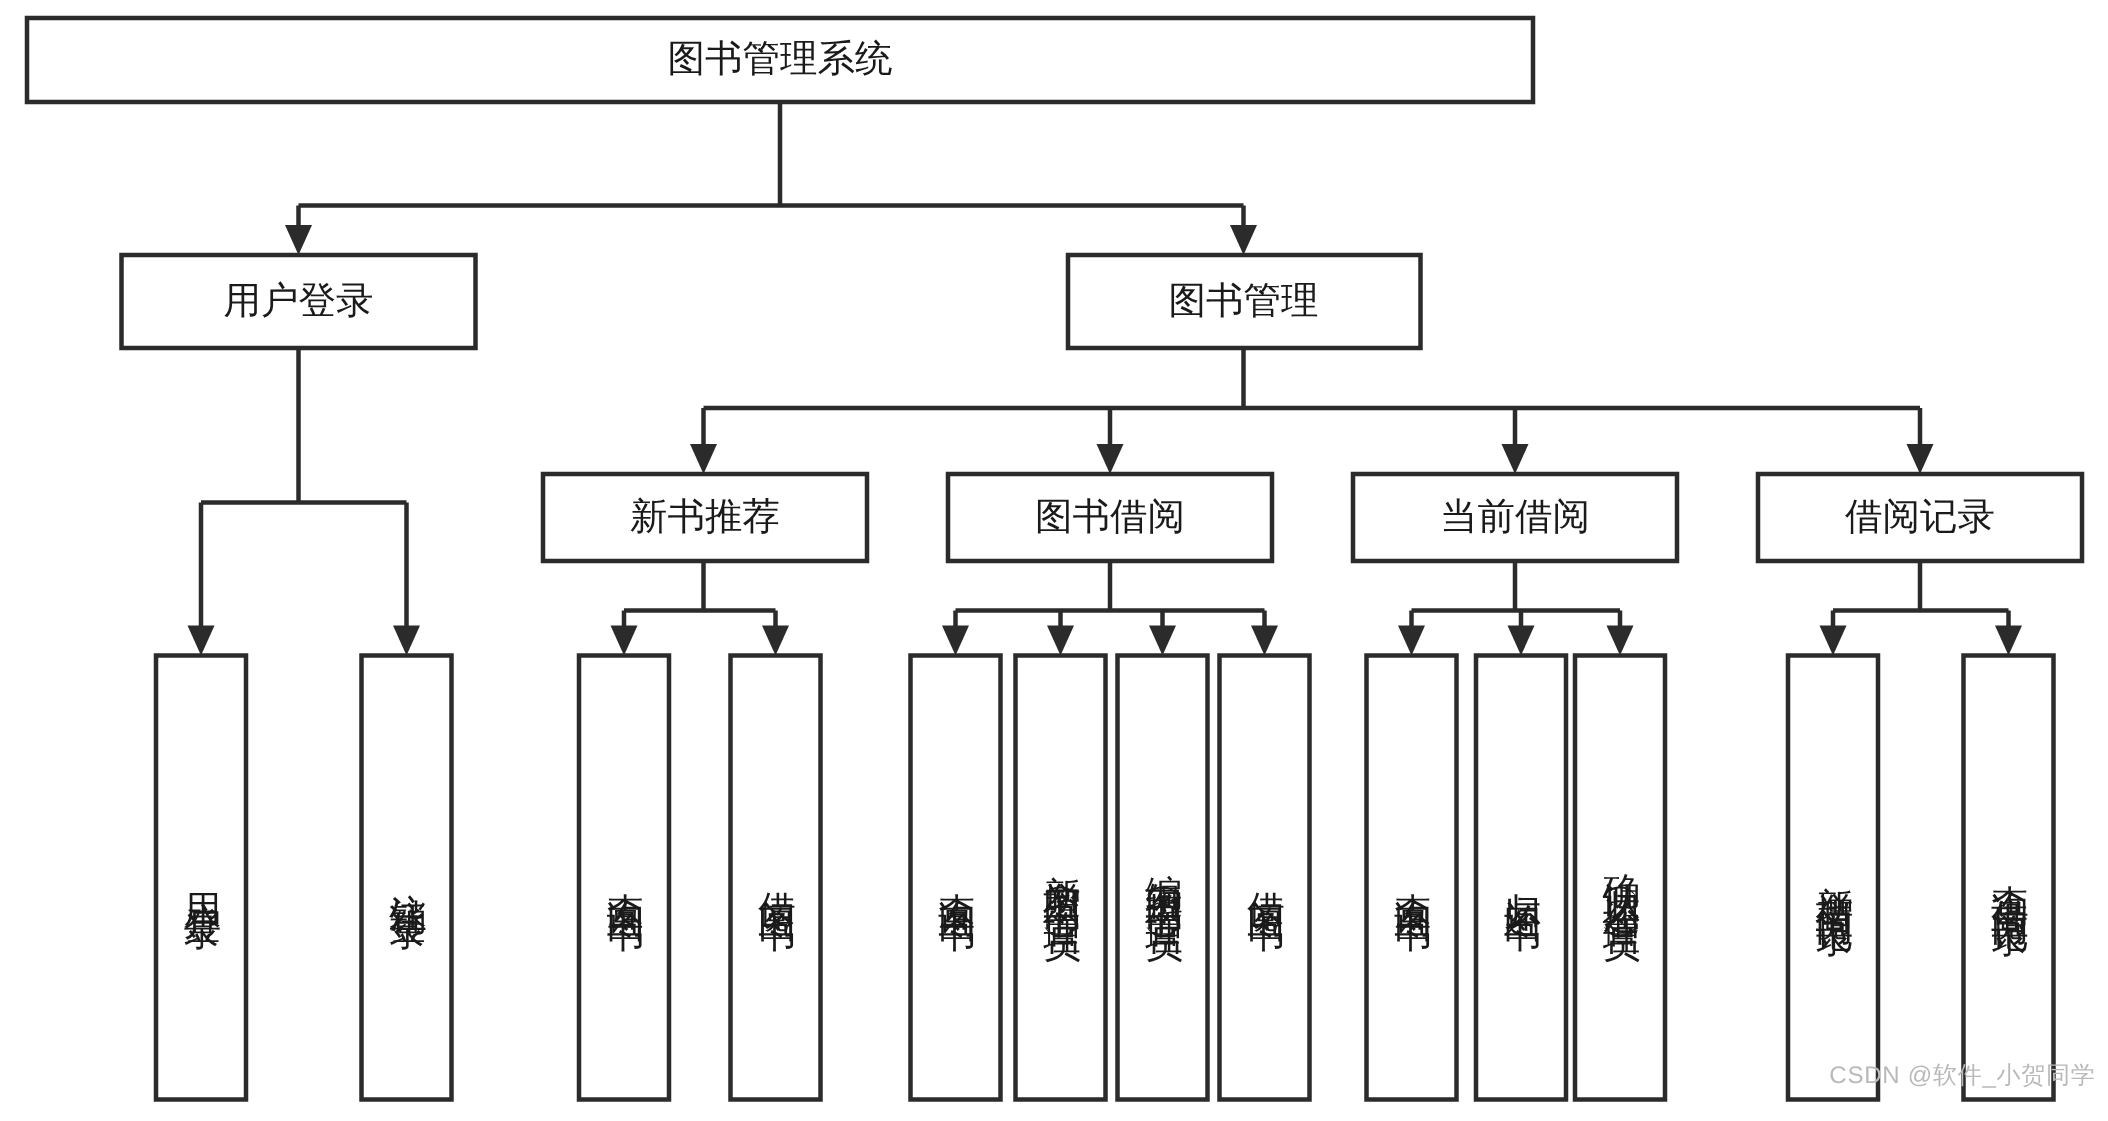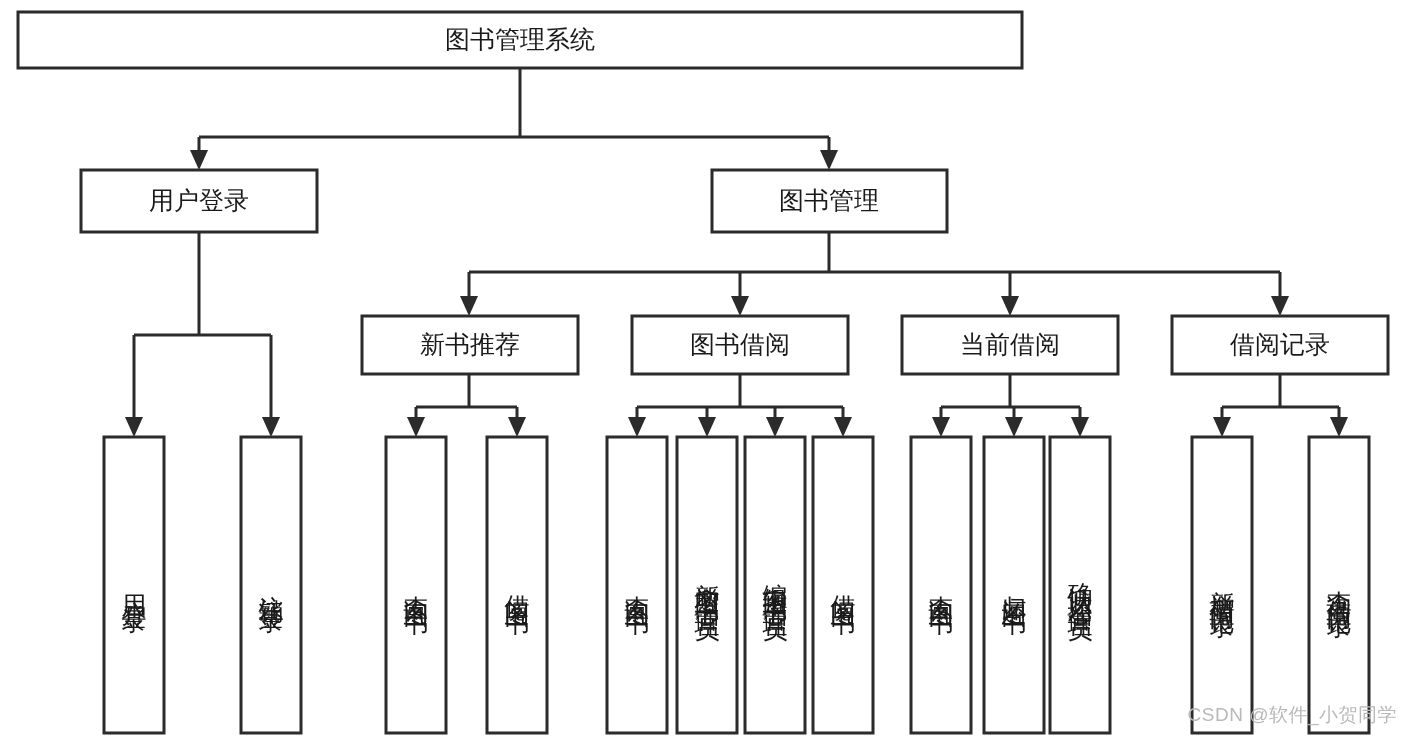--- a/index.html
+++ b/index.html
@@ -48,21 +48,21 @@
     dominant-baseline: middle;
   }
   .label-h {
     font-size: 25px;
   }
   .watermark {
     position: absolute;
     right: 8px;
     bottom: 6px;
     font-family: "Liberation Sans", "DejaVu Sans", sans-serif;
-    font-size: 19px;
+    font-size: 16px;
     color: #b9b9b9;
     white-space: nowrap;
     pointer-events: none;
     letter-spacing: 0.5px;
   }
 </style>
 </head>
 <body>
 
 <div id="diagram-root">

